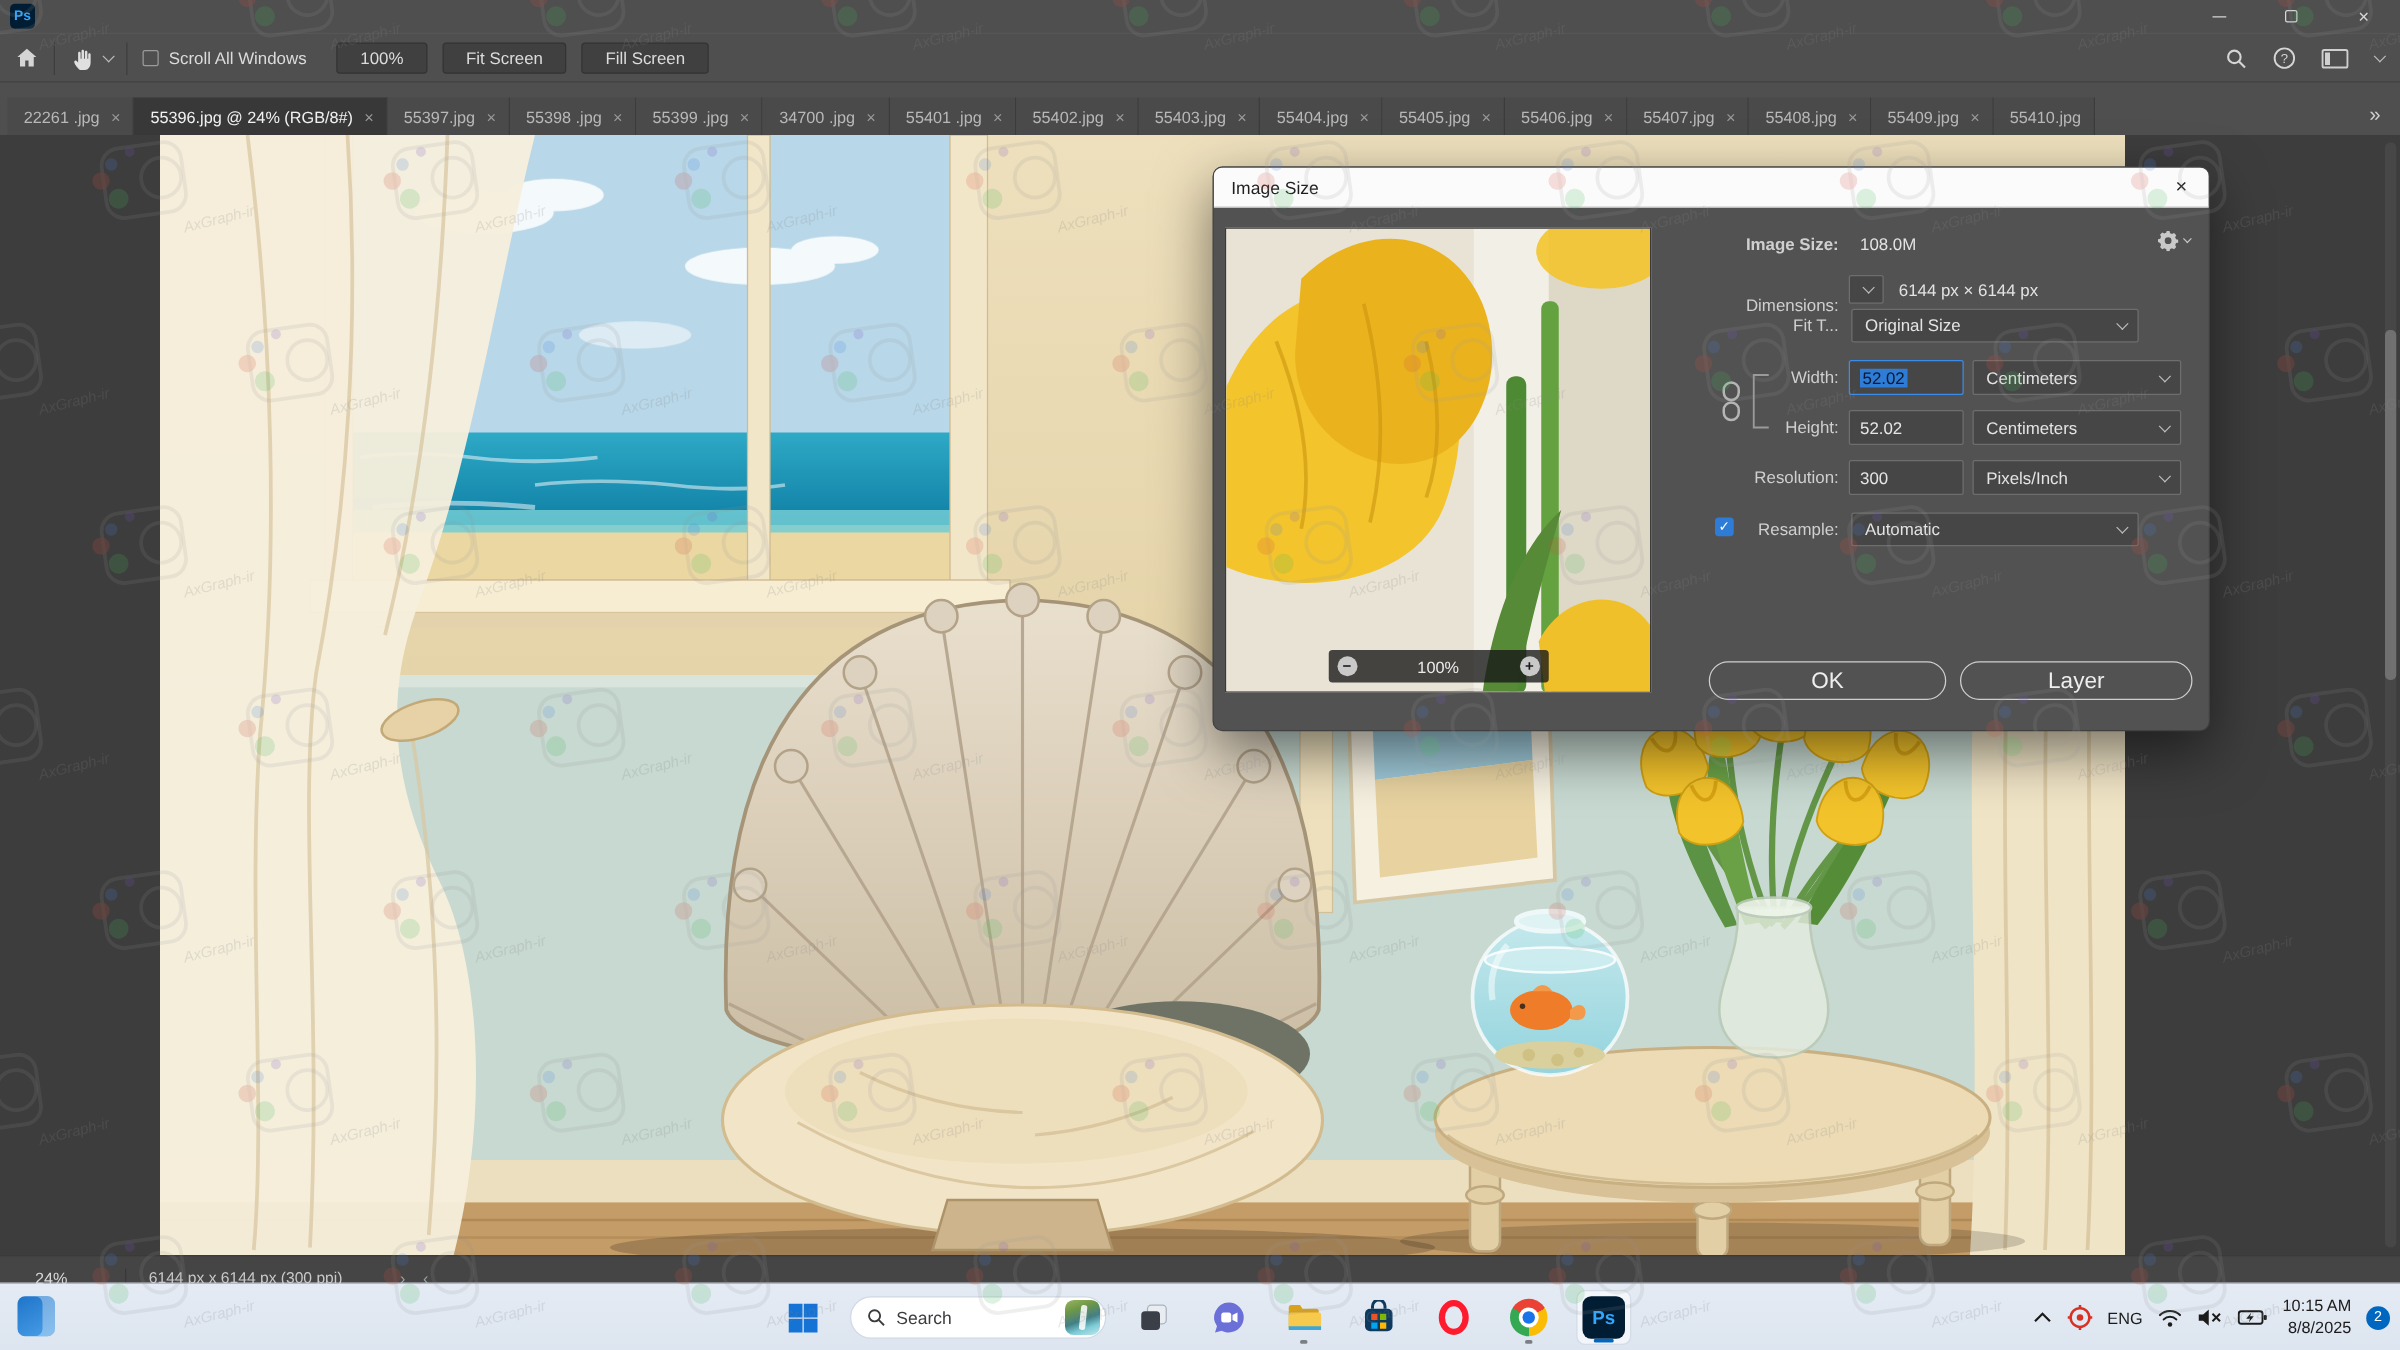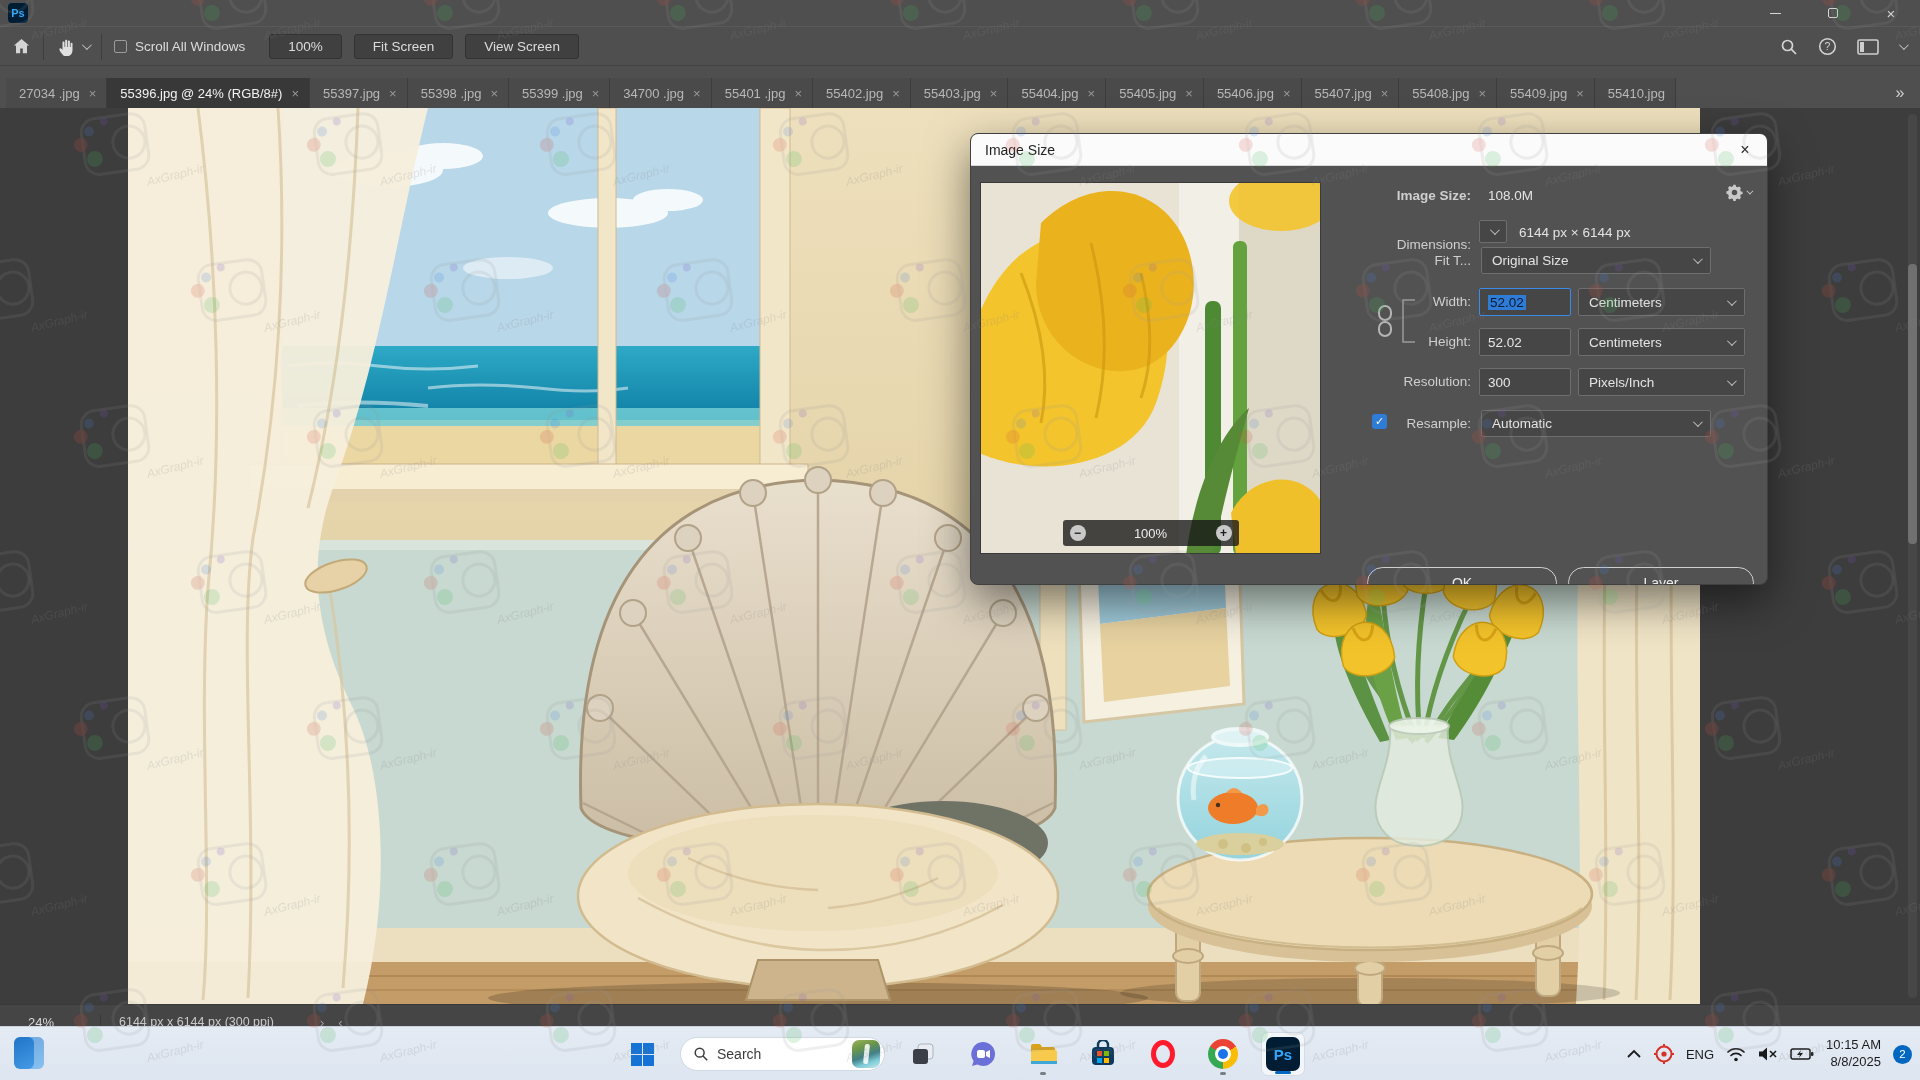--- a/index.html
+++ b/index.html
@@ -55,21 +55,21 @@
   .pv-btn { width:16px; height:16px; border-radius:50%; background:#c9c9c9; color:#1a1a1a; font-size:12px; font-weight:bold; display:flex; align-items:center; justify-content:center; line-height:1; }
   .lbl { position:absolute; left:330px; width:170px; text-align:right; color:#cfcfcf; }
   .val { position:absolute; color:#e3e3e3; }
   .field { position:absolute; background:#464646; border:1px solid #6e6e6e; border-radius:2px; color:#e6e6e6; display:flex; align-items:center; padding:0 8px; }
   .field.focused { border:1.5px solid #3b8bea; }
   .sel-text { background:#2f7cd6; color:#061a30; padding:0 2px; }
   .dd { position:absolute; background:#464646; border:1px solid #6e6e6e; border-radius:2px; color:#e4e4e4; display:flex; align-items:center; padding:0 10px; }
   .dd .chev-s { margin-left:auto; }
   .mini-dd { position:absolute; width:28px; height:23px; background:#464646; border:1px solid #6e6e6e; border-radius:2px; display:flex; align-items:center; justify-content:center; }
   .cbx-on { position:absolute; width:15px; height:15px; background:#2f7cd6; border-radius:3px; color:#fff; font-size:11px; display:flex; align-items:center; justify-content:center; }
-  .pill-btn { position:absolute; height:31px; border:1.5px solid #cfcfcf; border-radius:16px; background:transparent; color:#eeeeee; font-size:14px; display:flex; align-items:center; justify-content:center; cursor:default;margin-top:38px; }
+  .pill-btn { position:absolute; height:31px; border:1.5px solid #cfcfcf; border-radius:16px; background:transparent; color:#eeeeee; font-size:18px; display:flex; align-items:center; justify-content:center; cursor:default; }
 
   
   #taskbar { position:absolute; top:1026px; left:0; right:0; height:54px; background:linear-gradient(180deg,#e4ebf4,#dde5f0); border-top:1px solid #c9d2dd; z-index:50; }
   .widgets-btn { position:absolute; left:14px; top:10px; width:30px; height:32px; border-radius:6px; background:linear-gradient(150deg,#1f74c9,#4aa0e8); box-shadow:inset -10px 0 0 rgba(255,255,255,.35); }
   .tb-center { position:absolute; left:620px; top:0; height:54px; display:flex; align-items:center; gap:16px; }
   .tb-icon { width:44px; height:44px; border-radius:7px; display:flex; align-items:center; justify-content:center; position:relative; }
   .tb-icon.open::after { content:""; position:absolute; bottom:1px; left:50%; transform:translateX(-50%); width:6px; height:3px; border-radius:2px; background:#7a7f86; }
   .tb-icon.active-app { background:rgba(255,255,255,.6); border:1px solid #d4dce6; }
   .tb-icon.active-app::after { content:""; position:absolute; bottom:1px; left:50%; transform:translateX(-50%); width:16px; height:3px; border-radius:2px; background:#0067c0; }
   .search-pill { width:205px; height:34px; background:#ffffff; border:1px solid #d0d8e4; border-radius:17px; display:flex; align-items:center; padding:0 4px 0 12px; }
@@ -119,21 +119,21 @@
     <svg width="20" height="22" viewBox="0 0 20 22">
         <path d="M8 20c-2.3-2-4.6-5-4.6-6.5 0-1.1 1.4-1.6 2.2-.6l.9 1.1V6.5c0-1.4 2-1.4 2 0V11h.7V4.8c0-1.4 2-1.4 2 0V11h.7V5.6c0-1.4 2-1.4 2 0V11h.7V7.6c0-1.3 1.9-1.3 1.9 0V14c0 3.4-2 6-4.5 6z" fill="#e0e0e0"></path>
       </svg>
   </span>
   <span class="chev-s" style="margin-left:6px;"></span>
   <span class="ob-sep"></span>
   <span class="cbx"></span>
   <span class="ob-label">Scroll All Windows</span>
   <button class="opt-btn" style="margin-left:24px;">100%</button>
   <button class="opt-btn">Fit Screen</button>
-  <button class="opt-btn">View Screen</button>
+  <button class="opt-btn">Fill Screen</button>
   <div class="ob-right">
     <span class="icn">
       <svg width="18" height="18" viewBox="0 0 18 18">
           <circle cx="7.5" cy="7.5" r="5" fill="none" stroke="#d5d5d5" stroke-width="1.7"></circle>
           <line x1="11.2" y1="11.2" x2="16" y2="16" stroke="#d5d5d5" stroke-width="1.7"></line>
         </svg>
     </span>
     <span class="icn">
       <svg width="19" height="19" viewBox="0 0 20 20">
           <circle cx="10" cy="10" r="8.2" fill="none" stroke="#d5d5d5" stroke-width="1.6"></circle>
@@ -146,21 +146,21 @@
           <rect x="3" y="4" width="4" height="10" fill="#cfcfcf"></rect>
         </svg>
     </span>
     <span class="chev-s"></span>
   </div>
 </div>
 
 <div id="tabbar">
   <div id="tabs-container" style="display:flex;align-items:flex-end;margin-left:6px;">
       <div class="tab">
-        <span>27034 .jpg</span>
+        <span>22261 .jpg</span>
         <span class="tab-close">×</span>
       </div>
       <div class="tab active">
         <span>55396.jpg @ 24% (RGB/8#)</span>
         <span class="tab-close">×</span>
       </div>
       <div class="tab">
         <span>55397.jpg</span>
         <span class="tab-close">×</span>
       </div>

